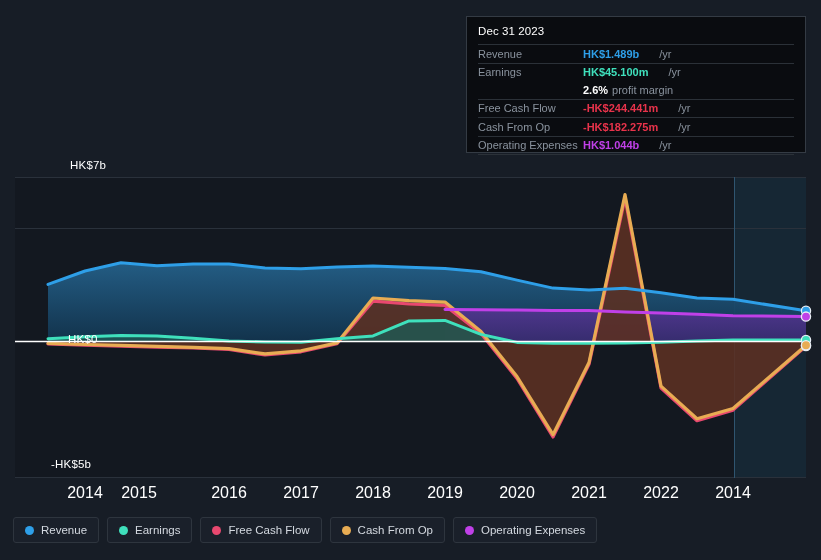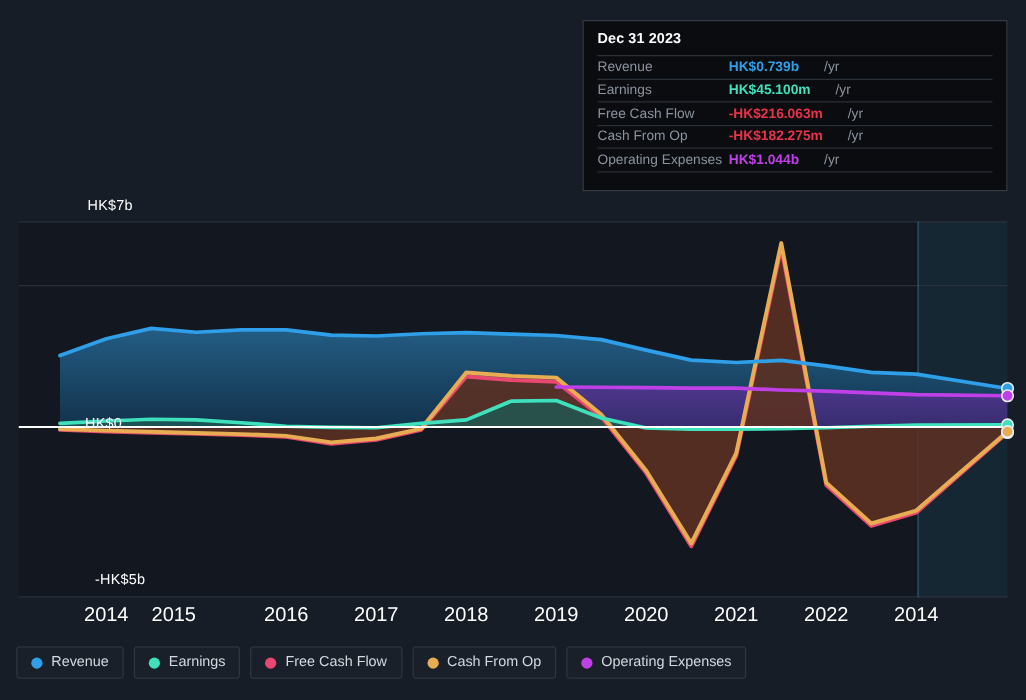--- a/index.html
+++ b/index.html
@@ -9,29 +9,29 @@
   #root{position:absolute;inset:0;width:821px;height:560px;}
 
   
   #chart{position:absolute;left:0;top:0;width:821px;height:510px;}
 
   
   .ylab{position:absolute;color:#FFFFFF;font-size:11.5px;letter-spacing:.2px;
         white-space:nowrap;padding-left:48px;}
   .ylab-top{left:22px;top:159px;}
   .ylab-zero{left:20px;top:333px;}
-  .ylab-bot{left:28px;top:458px;}
+  .ylab-bot{left:3px;top:458px;}
   .xlab{position:absolute;color:#FFFFFF;font-size:16px;top:484px;
         transform:translateX(-50%);white-space:nowrap;}
 
   
   #tooltip{position:absolute;left:466px;top:16px;width:340px;height:137px;
            background:#0A0C10;border:1px solid #343B44;box-sizing:border-box;
            padding:0;}
-  #tt-date{color:#FFFFFF;font-size:11.5px;font-weight:bold;
+  #tt-date{color:#FFFFFF;font-size:11.5px;font-weight:normal;
            padding:8px 16px 7px 11px;letter-spacing:.1px;}
   .tt-row{display:flex;align-items:center;height:17.5px;
           border-top:1px solid #2B3138;margin:0 11px;font-size:11px;}
   .tt-row.noline{border-top:none;}
   .tt-lab{color:#8A939E;width:105px;flex:0 0 105px;}
   .tt-val{font-weight:bold;}
   .tt-unit{color:#8A939E;margin-left:20px;font-weight:normal;}
   .tt-sub{color:#8A939E;margin-left:4px;font-weight:normal;}
 
   
@@ -146,34 +146,39 @@
   <div class="xlab" style="left:517px">2020</div>
   <div class="xlab" style="left:589px">2021</div>
   <div class="xlab" style="left:661px">2022</div>
   <div class="xlab" style="left:733px">2014</div>
 
   <div id="tooltip">
     <div id="tt-date">Dec 31 2023</div>
 
     <div class="tt-row">
       <span class="tt-lab">Revenue</span>
-      <span class="tt-val" style="color:#2E9FE8">HK$0.739b</span>
+      <span class="tt-val" style="color:#2E9FE8">HK$1.489b</span>
       <span class="tt-unit">/yr</span>
     </div>
 
     <div class="tt-row">
       <span class="tt-lab">Earnings</span>
       <span class="tt-val" style="color:#3FE0BC">HK$45.100m</span>
       <span class="tt-unit">/yr</span>
     </div>
 
+    <div class="tt-row noline">
+      <span class="tt-lab"></span>
+      <span class="tt-val" style="color:#FFFFFF">2.6%</span>
+      <span class="tt-sub">profit margin</span>
+    </div>
 
     <div class="tt-row">
       <span class="tt-lab">Free Cash Flow</span>
-      <span class="tt-val" style="color:#E8334B">-HK$216.063m</span>
+      <span class="tt-val" style="color:#E8334B">-HK$244.441m</span>
       <span class="tt-unit">/yr</span>
     </div>
 
     <div class="tt-row">
       <span class="tt-lab">Cash From Op</span>
       <span class="tt-val" style="color:#E8334B">-HK$182.275m</span>
       <span class="tt-unit">/yr</span>
     </div>
 
     <div class="tt-row">

